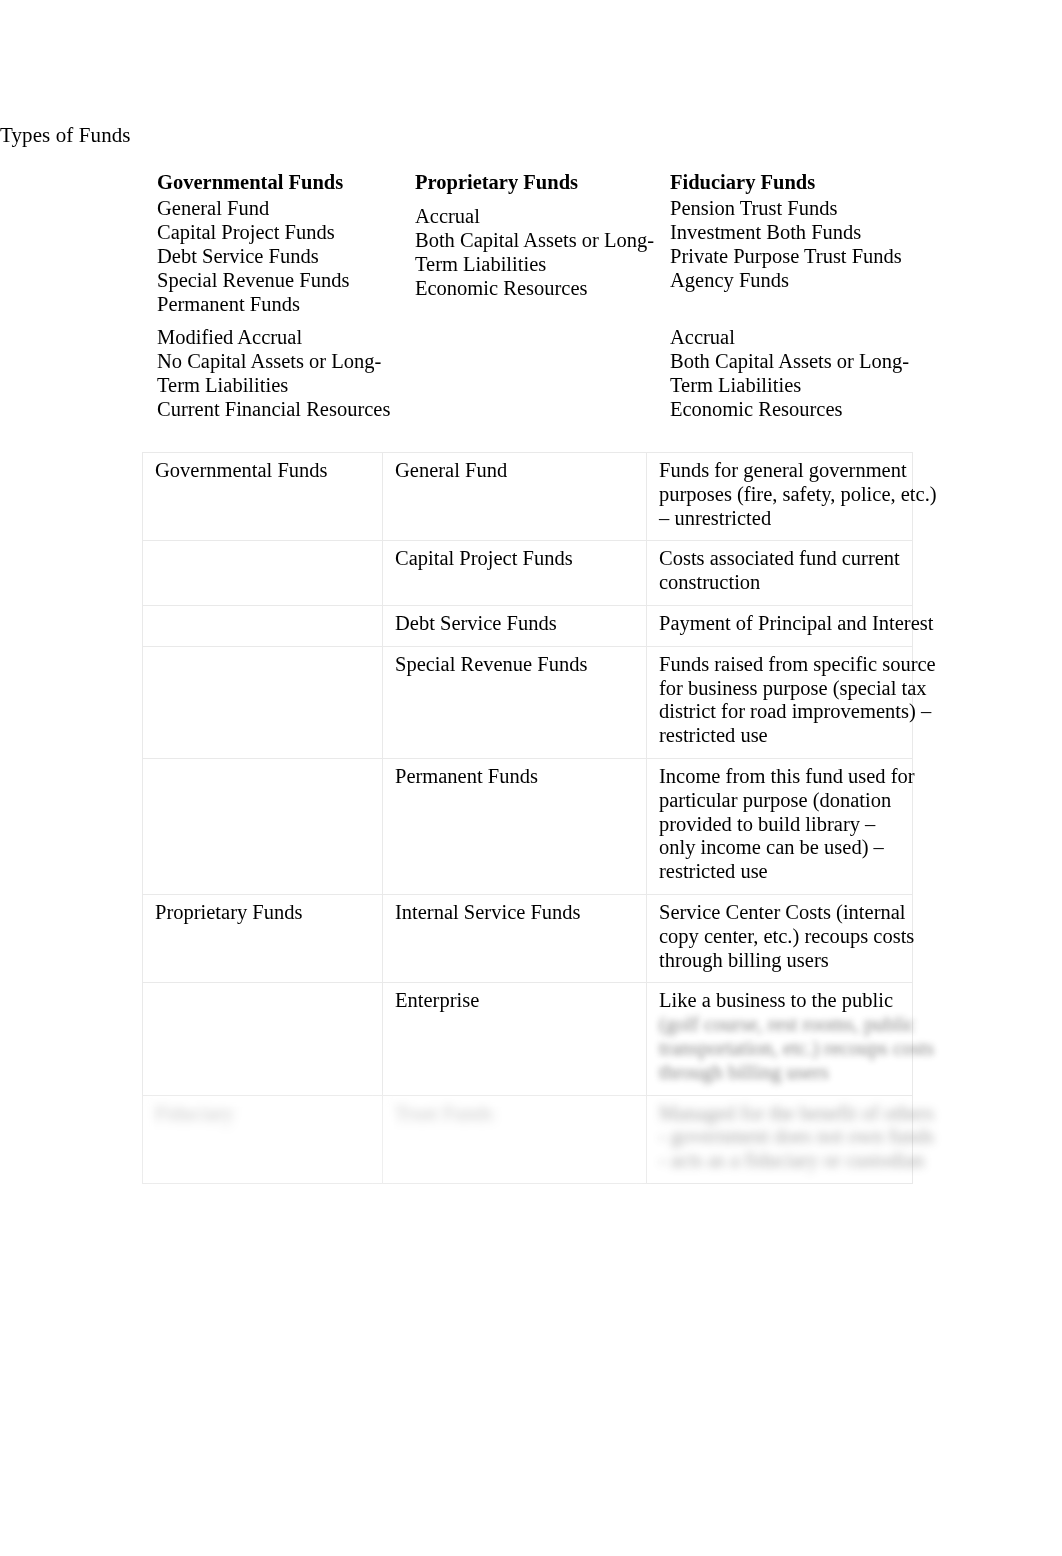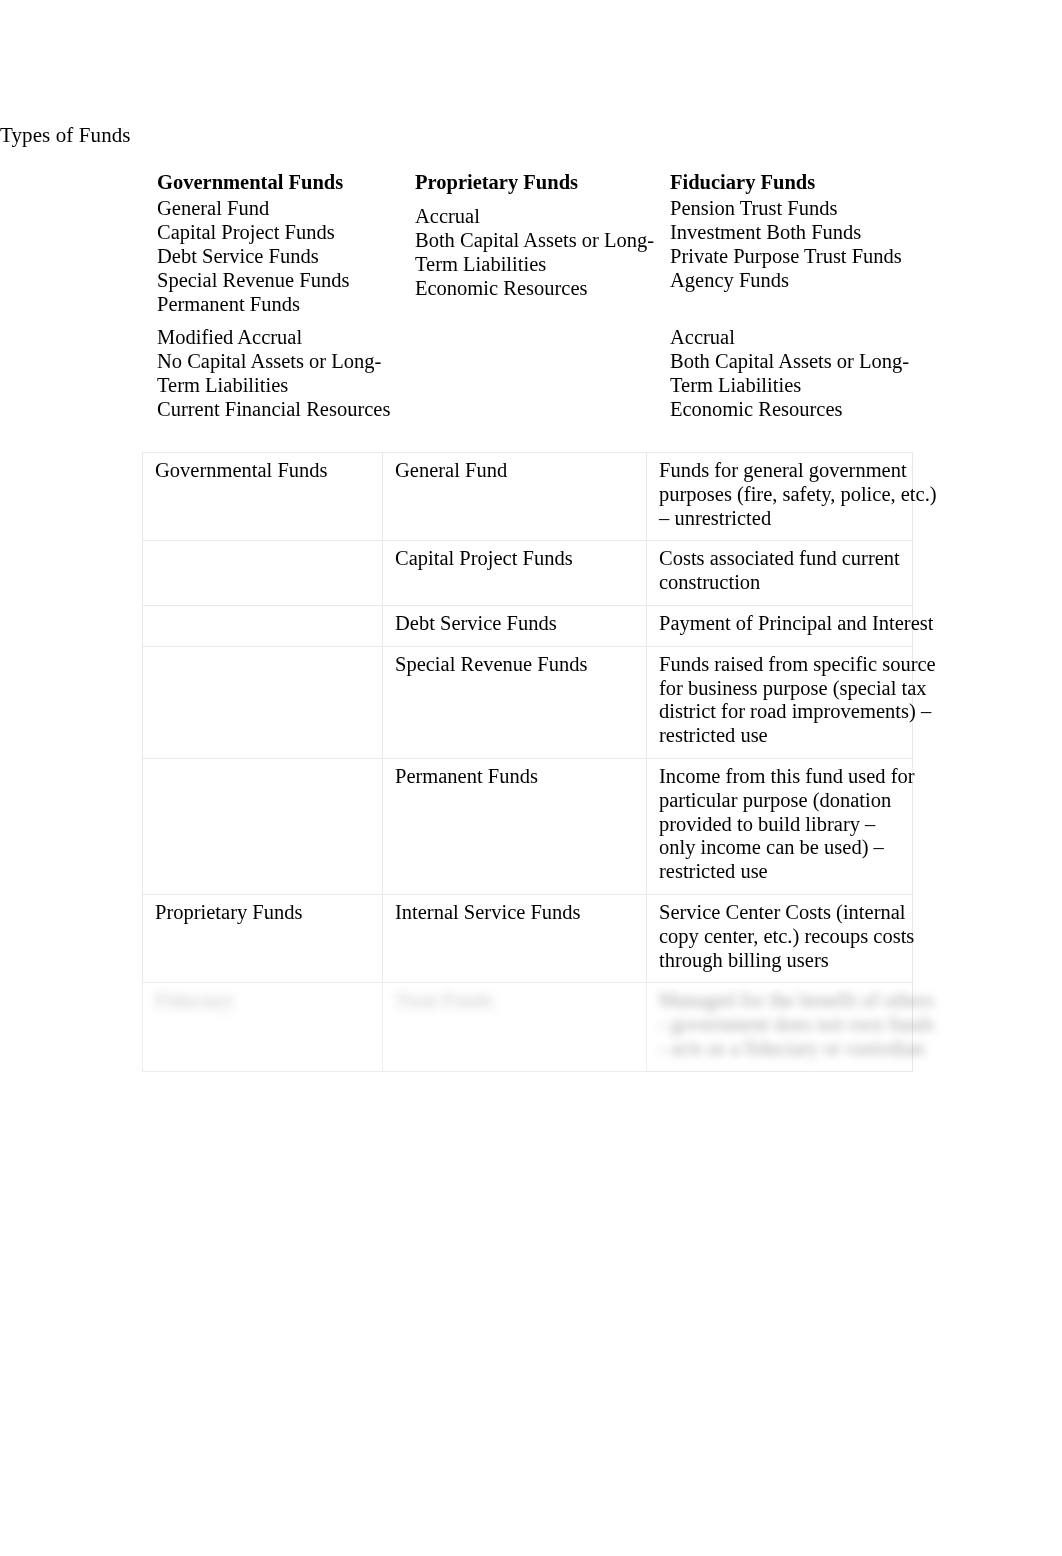--- a/index.html
+++ b/index.html
@@ -216,20 +216,28 @@
           </td>
       </tr>
       <tr>
         <td class="cell-cat">Proprietary Funds</td>
         <td class="cell-fund">Internal Service Funds</td>
         <td>
             <div class="cell-desc">Service Center Costs (internal copy center, etc.) recoups costs through billing users</div>
           </td>
       </tr>
       <tr>
+        <td class="cell-cat min-h-1"></td>
+        <td class="cell-fund">Enterprise</td>
+        <td>
+          <div class="cell-desc">Like a business to the public</div>
+          <div class="cell-desc blurred">(golf course, rest rooms, public transportation, etc.) recoups costs through billing users</div>
+        </td>
+      </tr>
+      <tr>
         <td class="cell-cat min-h-1 blurred-faint">Fiduciary</td>
         <td class="cell-fund blurred-faint">Trust Funds</td>
         <td>
             <div class="cell-desc blurred-strong">Managed for the benefit of others - government does not own funds - acts as a fiduciary or custodian</div>
           </td>
       </tr>
     </tbody>
   </table>
 
 </div>

